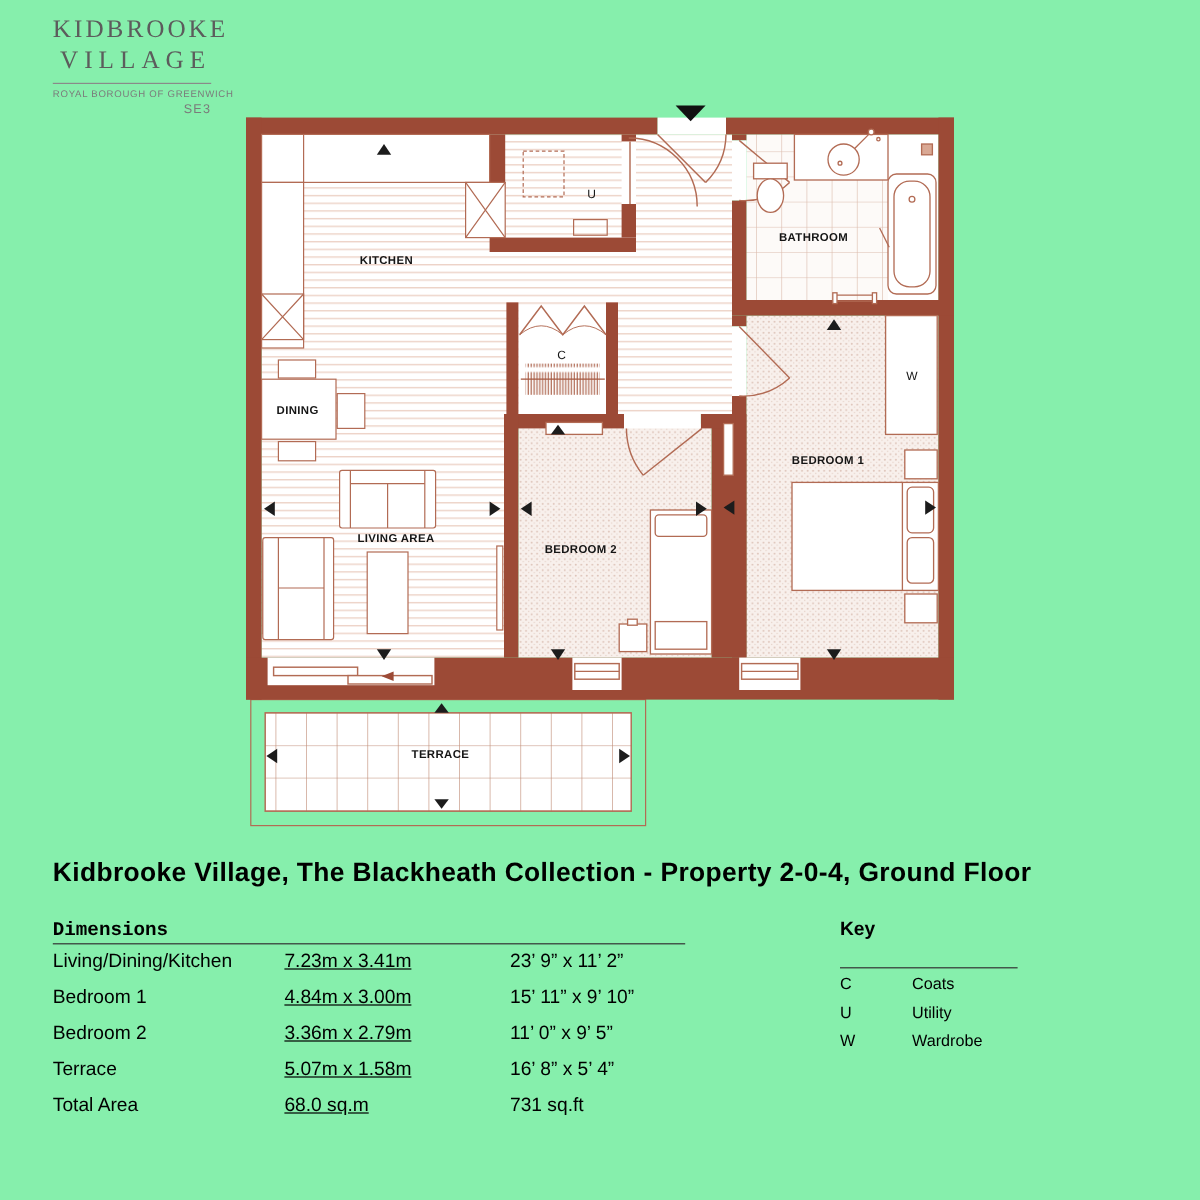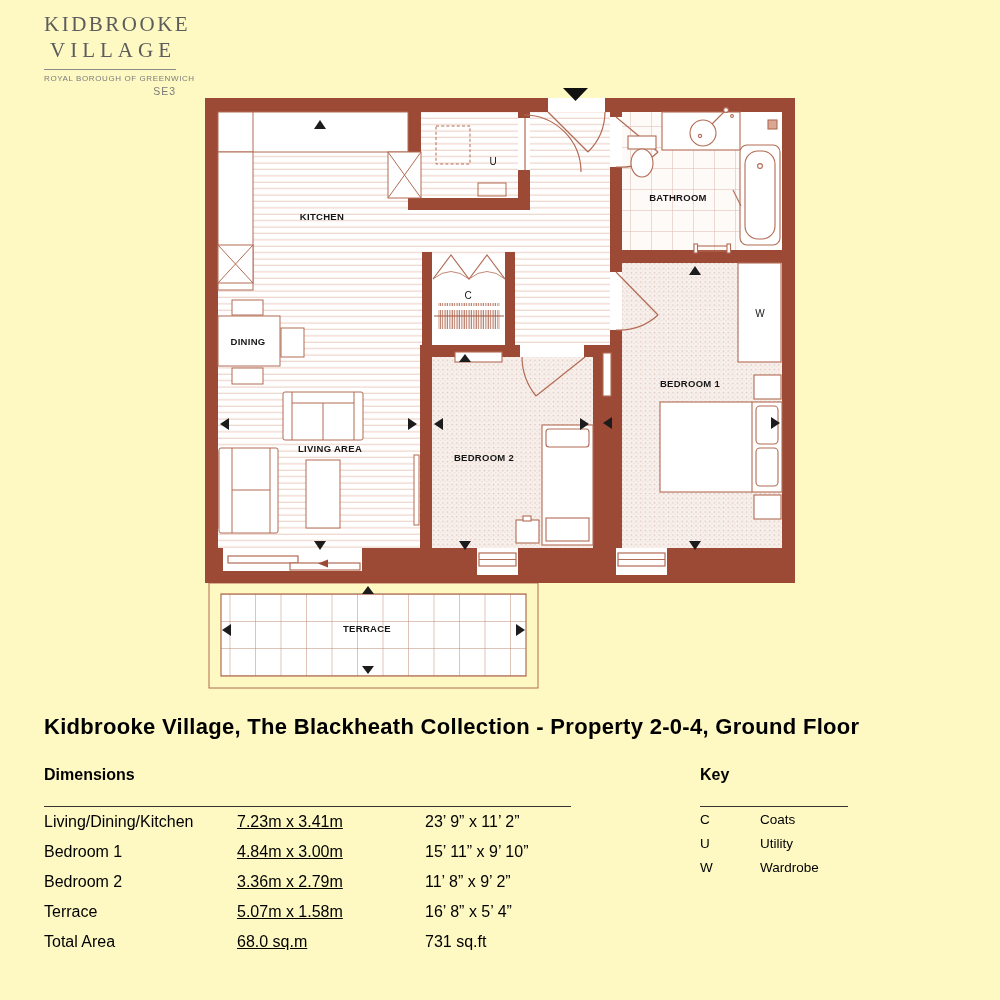--- a/index.html
+++ b/index.html
@@ -1,37 +1,37 @@
 <!DOCTYPE html>
 <html><head>
 <meta charset="utf-8">
 <style>
   html,body{margin:0;padding:0;background:#fff;}
-  .page{position:relative;width:1000px;height:1000px;background:#fef9c3;overflow:hidden;
+  .page{position:relative;width:1000px;height:1000px;background:#86efac;overflow:hidden;
         font-family:"Liberation Sans",sans-serif;color:#000;}
   
   .dev-logo{position:absolute;left:44px;top:12px;width:132px;color:#5c5c5c;
             font-family:"Liberation Serif",serif;}
   .dev-logo .l1{font-size:21px;letter-spacing:2.5px;text-align:right;}
   .dev-logo .l2{font-size:21px;letter-spacing:5px;text-align:right;margin-top:1px;}
   .dev-logo .rule{border-top:1.5px solid #8a8a8a;margin:6px 0 4px 0;}
   .dev-logo .sub{font-family:"Liberation Sans",sans-serif;font-size:8px;letter-spacing:.6px;color:#7b7b7b;text-align:left;white-space:nowrap;}
   .dev-logo .pc{font-family:"Liberation Sans",sans-serif;font-size:10.5px;letter-spacing:1px;color:#7b7b7b;text-align:right;margin-top:2px;}
   
   svg.plan{position:absolute;left:195px;top:85px;}
   text.room{font-family:"Liberation Sans",sans-serif;font-size:9.5px;font-weight:700;
             fill:#151515;letter-spacing:.3px;text-anchor:middle;}
   text.cell{font-family:"Liberation Sans",sans-serif;font-size:10px;font-weight:400;
             fill:#151515;text-anchor:middle;}
   
   .plan-title{position:absolute;left:44px;top:714px;width:920px;font-size:22px;
               font-weight:700;letter-spacing:.3px;}
   
   .dims{position:absolute;left:44px;top:766px;width:527px;}
-  .dims .hd{font-size:16px;font-weight:700;padding-bottom:22px;border-bottom:1.5px solid #333;}
+  .dims .hd{font-size:16px;font-weight:700;padding-bottom:2px;border-bottom:1.5px solid #333;font-family:Liberation Mono, monospace;}
   .dims .row{display:flex;height:30px;align-items:center;font-size:16px;}
   .dims .c1{width:193px;}
   .dims .c2{width:188px;text-decoration:underline;}
   .dims .c3{flex:1;}
   
   .key{position:absolute;left:700px;top:766px;width:148px;}
   .key .hd{font-size:16px;font-weight:700;padding-bottom:22px;border-bottom:1.5px solid #333;}
   .key .row{display:flex;height:24px;align-items:center;font-size:13.5px;}
   .key .kc{width:60px;}
   
@@ -288,21 +288,21 @@
       <div class="c3">23’ 9” x 11’ 2”</div>
     </div>
     <div class="row">
       <div class="c1">Bedroom 1</div>
       <div class="c2">4.84m x 3.00m</div>
       <div class="c3">15’ 11” x 9’ 10”</div>
     </div>
     <div class="row">
       <div class="c1">Bedroom 2</div>
       <div class="c2">3.36m x 2.79m</div>
-      <div class="c3">11’ 8” x 9’ 2”</div>
+      <div class="c3">11’ 0” x 9’ 5”</div>
     </div>
     <div class="row">
       <div class="c1">Terrace</div>
       <div class="c2">5.07m x 1.58m</div>
       <div class="c3">16’ 8” x 5’ 4”</div>
     </div>
     <div class="row">
       <div class="c1">Total Area</div>
       <div class="c2">68.0 sq.m</div>
       <div class="c3">731 sq.ft</div>

